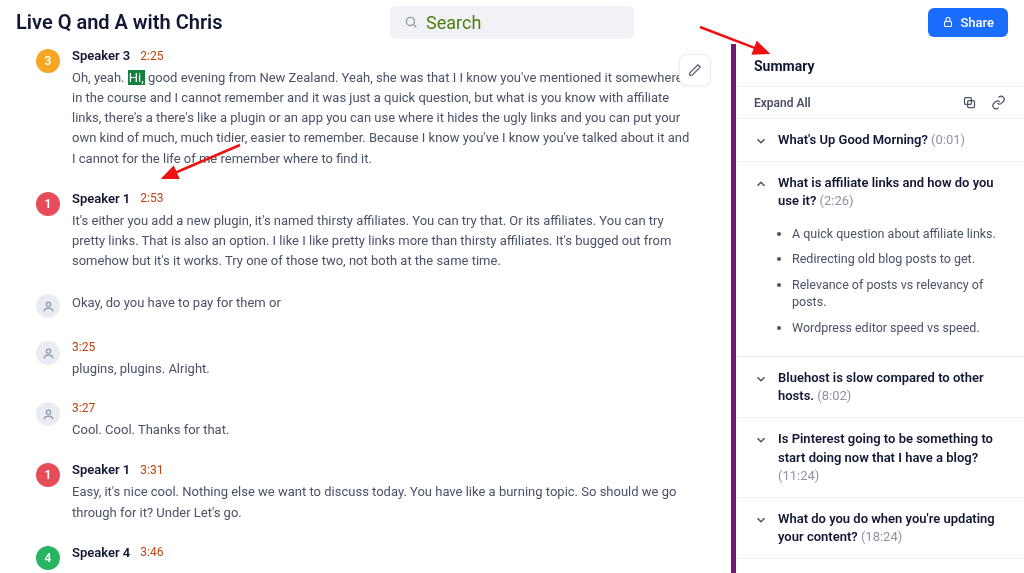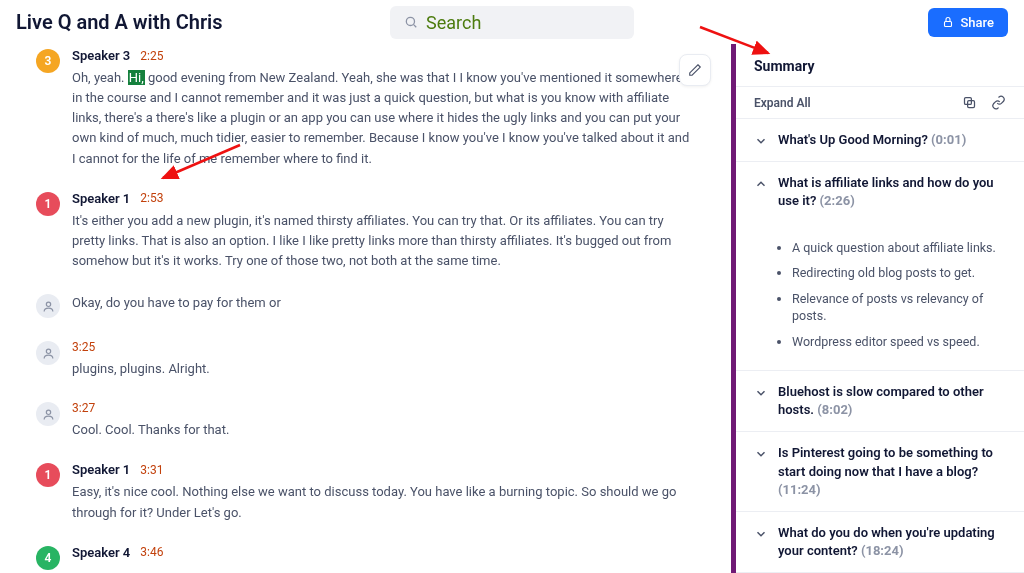--- a/index.html
+++ b/index.html
@@ -27,22 +27,22 @@
 .editbtn{position:absolute;top:10px;right:20px;width:32px;height:32px;background:#fff;border:1px solid #e9ecf2;border-radius:8px;display:flex;align-items:center;justify-content:center;cursor:pointer;box-shadow:0 1px 3px rgba(0,0,0,.06)}
 .sidebar{width:293px;border-left:5px solid #701a75;display:flex;flex-direction:column;overflow:hidden}
 .sb-head{padding:14px 18px 12px;font-weight:700;font-size:14px;color:#111734}
 .sb-toolbar{display:flex;align-items:flex-end;padding:8px 18px;border-top:1px solid #eceef3;border-bottom:1px solid #eceef3}
 .expand{font-size:12px;font-weight:600;color:#4a5268;cursor:pointer}
 .sb-toolbar .icons{margin-left:auto;display:flex;gap:14px;color:#4a5268}
 .section{border-bottom:1px solid #eceef3;padding:12px 18px}
 .sec-row{display:flex;align-items:flex-start;cursor:pointer}
 .chev{width:14px;flex-shrink:0;margin-top:3px;margin-right:10px;color:#4a5268}
 .sec-title{font-size:13px;font-weight:600;color:#111734;line-height:1.4}
-.sec-title .ts{color:#8c93a5;font-weight:700}
-.bullets{margin:28px 0 2px 24px}
+.sec-title .ts{color:#8c93a5;font-weight:400}
+.bullets{margin:14px 0 2px 24px}
 .bullets li{list-style:disc;margin:0 0 8px 14px;font-size:12.5px;color:#4a5268;line-height:1.4}
 .arrow{position:absolute;pointer-events:none}
 </style>
 </head>
 <body>
 
 <div class="topbar">
   <div class="title">Live Q and A with Chris</div>
   <div class="searchbox">
     <svg width="14" height="14" viewBox="0 0 24 24" fill="none" stroke="#8c93a5" stroke-width="2.2">

